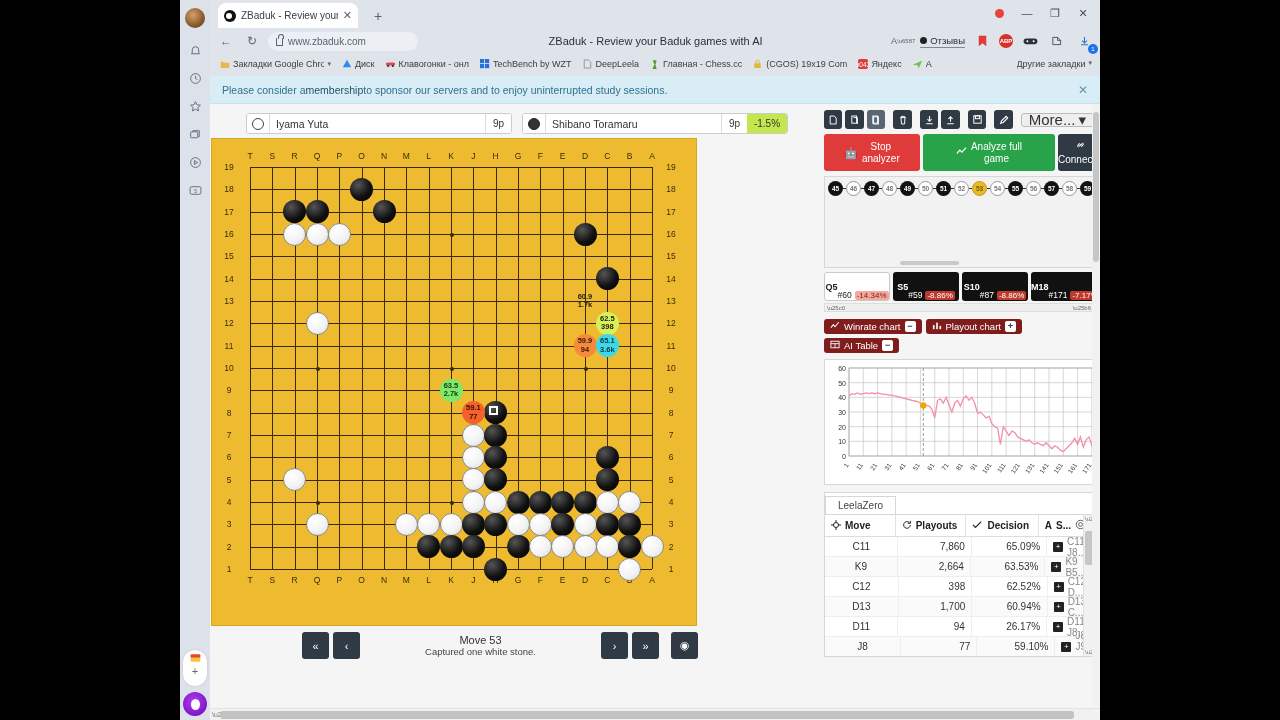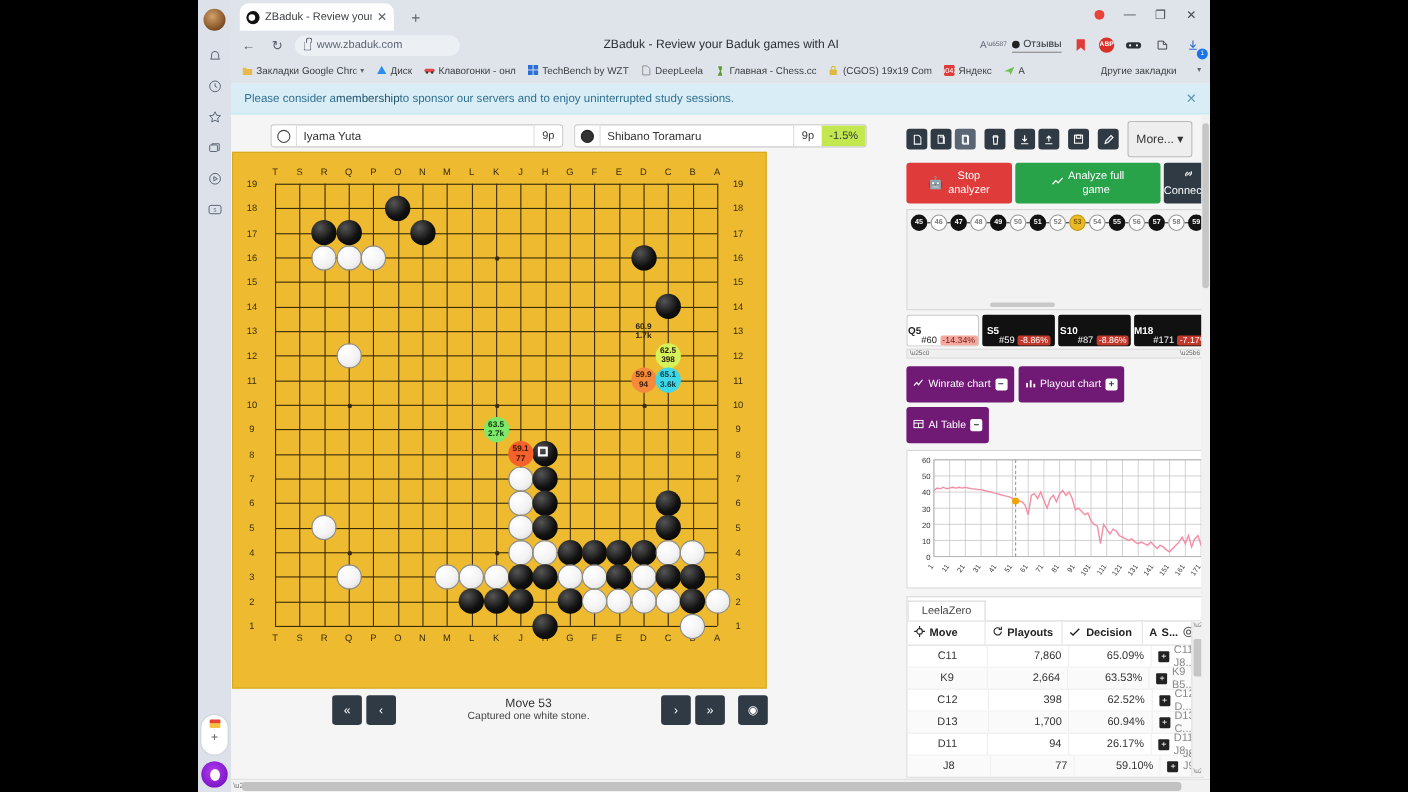--- a/index.html
+++ b/index.html
@@ -81,21 +81,21 @@
   .dotblk{width:7px;height:7px;border-radius:50%;background:#222;}
   .abp { width:14px;height:14px;border-radius:50%;background:#d9312a;color:#fff;font-size:6px;font-weight:bold;display:flex;align-items:center;justify-content:center;}
   .dlbadge{position:relative;}
   .dlbadge b{position:absolute;right:-4px;bottom:-3px;width:10px;height:10px;border-radius:50%;background:#1a73e8;color:#fff;font-size:6px;display:flex;align-items:center;justify-content:center;font-weight:normal;}
 
   .bkmbar { height: 20px; display: flex; align-items: center; gap: 0px; padding: 0 4px; font-size: 9px; color: #3c4043; white-space: nowrap; overflow: hidden;}
   .bkm { display: flex; align-items: center; gap: 3px; padding: 1px 5px; max-width: 104px; overflow: hidden; }
   .bkm span.lbl { overflow: hidden; text-overflow: clip; white-space: nowrap; }
   .bkm .caret { font-size: 7px; color: #5f6368; }
   .bkmico { width: 11px; height: 11px; flex: 0 0 auto; display:flex;align-items:center;justify-content:center;font-size:9px; }
-  .bkm-right { margin-left: auto; display: flex; align-items: flex-start; gap: 19px; padding-right:4px;}
+  .bkm-right { margin-left: auto; display: flex; align-items: flex-start; gap: 3px; padding-right:4px;}
 
   
   .page { position: absolute; left: 30px; top: 76px; right: 0; bottom: 0; background: #f5f5f5; overflow: hidden;}
 
   .notice {
     height: 28px; background: #d9edf7; border-bottom: 1px solid #bce8f1; color: #31708f;
     display: flex; align-items: center; padding: 0 12px; font-size: 10.5px;
   }
   .notice a { color: #245269; text-decoration: none; }
   .notice .x { margin-left: auto; color: #31708f; font-size: 12px; opacity: .7; }
@@ -141,21 +141,21 @@
   .navinfo .mv { font-size: 11px; color: #333; }
   .navinfo .cap { font-size: 9.5px; color: #444; }
   .navbtn.eye { margin-left: 12px; }
 
   
   .rightcol { position: absolute; left: 608px; top: 0; right: 0; height: 100%; padding: 6px 6px 0 6px; }
 
   .toolrow { display: flex; align-items: center; gap: 3px; }
   .sqbtn { width: 19px; height: 19px; background: #2f3a45; color: #fff; border-radius: 3px; display: flex; align-items: center; justify-content: center; font-size: 9px; }
   .sqbtn.active { background: #5a6673; }
-  .morebtn { height: 33px; padding: 0 7px; background: #eee; border: 1px solid #bbb; border-radius: 3px; font-size: 11px; color: #333; display: flex; align-items: center; gap: 3px; margin-left: 5px;}
+  .morebtn { height: 14px; padding: 0 7px; background: #eee; border: 1px solid #bbb; border-radius: 3px; font-size: 15px; color: #333; display: flex; align-items: center; gap: 3px; margin-left: 5px;}
 
   .actionrow { display: flex; gap: 3px; margin-top: 5px; }
   .act { height: 37px; border-radius: 3px; color: #fff; display: flex; align-items: center; justify-content: center; text-align: center; font-size: 10px; line-height: 12px; gap: 4px; }
   .act.stop { background: #e03b3b; flex: 0 0 96px; }
   .act.analyze { background: #28a34a; flex: 0 0 132px; }
   .act.connect { background: #2f3a45; flex: 1; }
 
   .movelist { margin-top: 5px; height: 92px; background: #f2f2f2; border: 1px solid #d7d7d7; position: relative; overflow: hidden;}
   .mlrow { position: absolute; left: 3px; top: 4px; display: flex; align-items: center; }
   .mnode { width: 15px; height: 15px; border-radius: 50%; display: flex; align-items: center; justify-content: center; font-size: 6.5px; font-weight: bold; flex: 0 0 auto;}
@@ -170,21 +170,21 @@
   .mcard.light { background: #fff; border: 1px solid #c9c9c9; color: #222; }
   .mcard.dark { background: #111; color: #fff; }
   .mcard .top { font-weight: bold; font-size: 9px; }
   .mcard .bot { display: flex; gap: 3px; align-items: center; margin-top: 17px; }
   .mcard .pct { background: #c0392b; color: #fff; padding: 0 2px; border-radius: 2px; font-size: 8px; }
   .mcard.light .pct { background: #f4a9a0; color: #7a1b12; }
 
   .cardscroll { margin-top: 2px; height: 9px; background: #efefef; border: 1px solid #ddd; display: flex; align-items: center; justify-content: space-between; padding: 0 2px; font-size: 6px; color: #666;}
 
   .chipsrow { margin-top: 7px; display: flex; flex-wrap: wrap; gap: 4px; }
-  .chip { background: #701a75; color: #fff; border-radius: 3px; height: 33px; display: flex; align-items: center; gap: 4px; padding: 0 6px; font-size: 9.5px; }
+  .chip { background: #7f1d1d; color: #fff; border-radius: 3px; height: 15px; display: flex; align-items: center; gap: 4px; padding: 0 6px; font-size: 9.5px; }
   .chip .tgl { width: 11px; height: 11px; background: #fff; color: #2f3a45; border-radius: 2px; font-size: 9px; display: flex; align-items: center; justify-content: center; font-weight: bold; line-height: 1;}
 
   .chartbox { margin-top: 6px; height: 126px; background: #fff; border: 1px solid #d7d7d7; position: relative; }
   .chart-svg { position: absolute; left: 0; top: 0; }
 
   .tablebox { margin-top: 7px; background: #fff; border: 1px solid #d7d7d7; height: 165px; position: relative; overflow: hidden;}
   .tabhdr { height: 22px; display: flex; align-items: flex-end; border-bottom: 1px solid #d7d7d7; }
   .tabhdr .tb { padding: 3px 12px; font-size: 10px; color: #444; border: 1px solid #d7d7d7; border-bottom: none; background: #fff; margin-left: 0;}
   .thead { display: flex; height: 22px; border-bottom: 1px solid #ddd; align-items: center; font-size: 10px; font-weight: bold; color: #222;}
   .th { display: flex; align-items: center; gap: 4px; padding: 0 6px; border-right: 1px solid #e4e4e4; height: 100%;}

